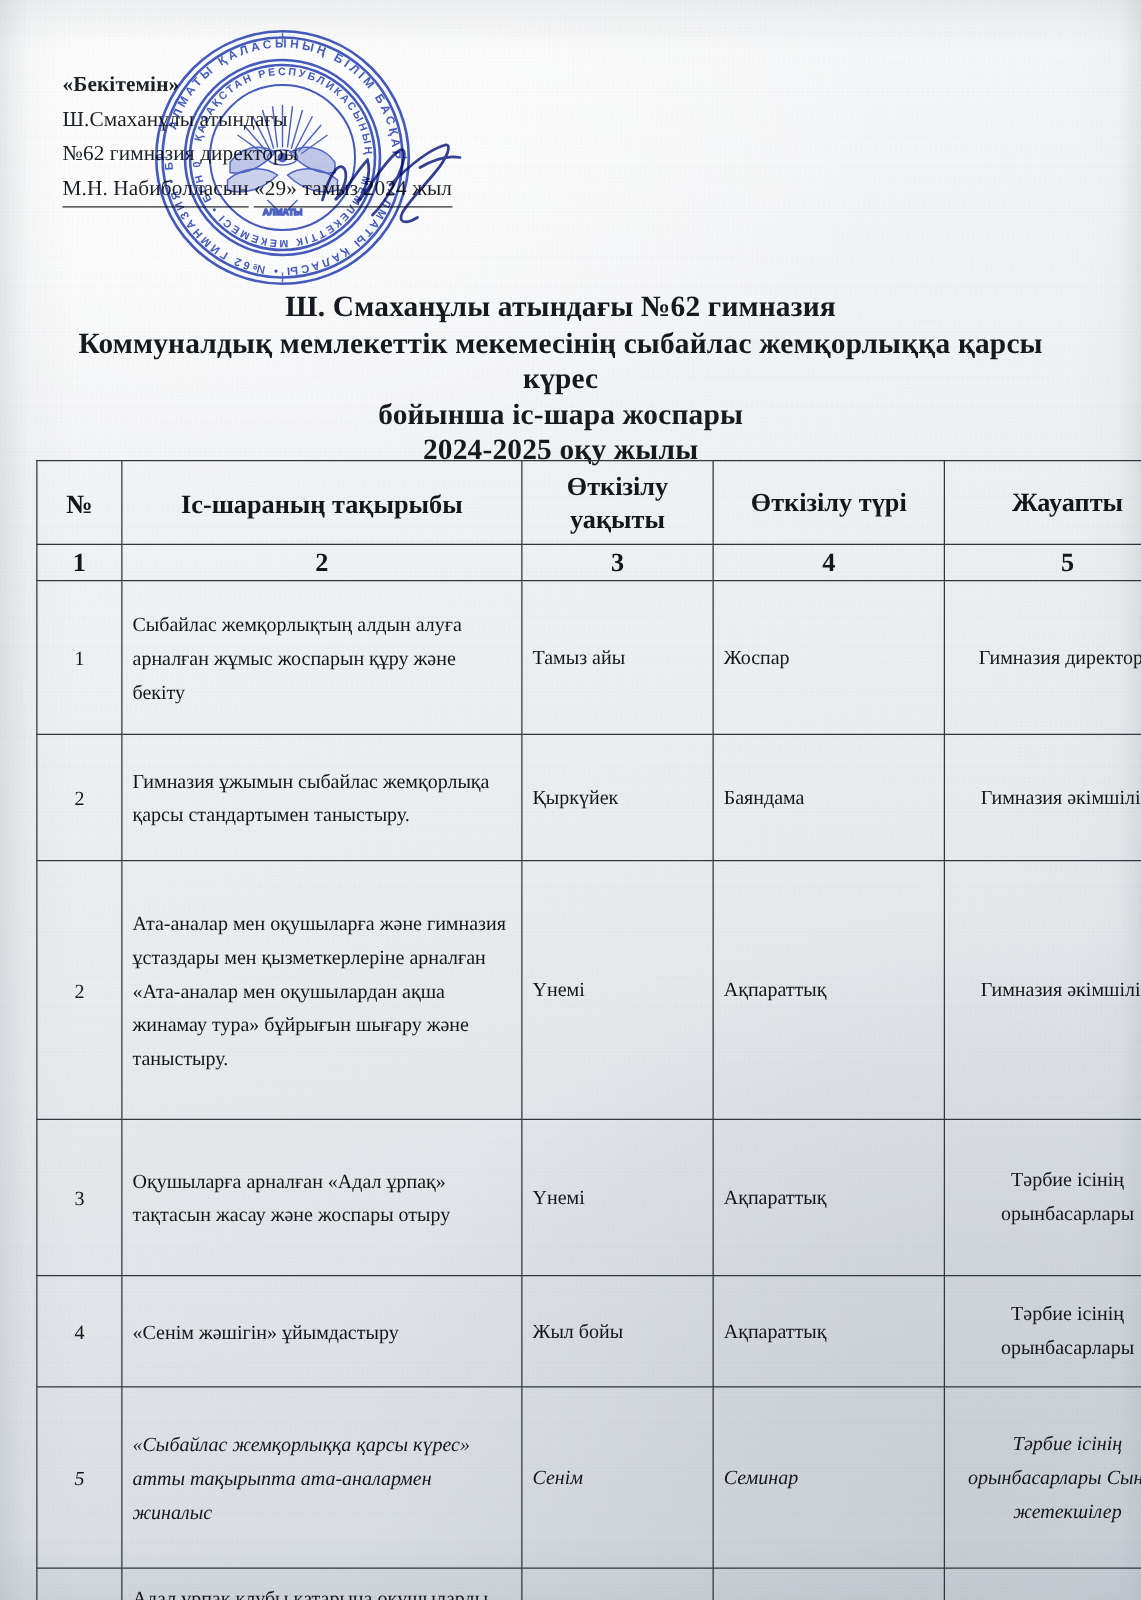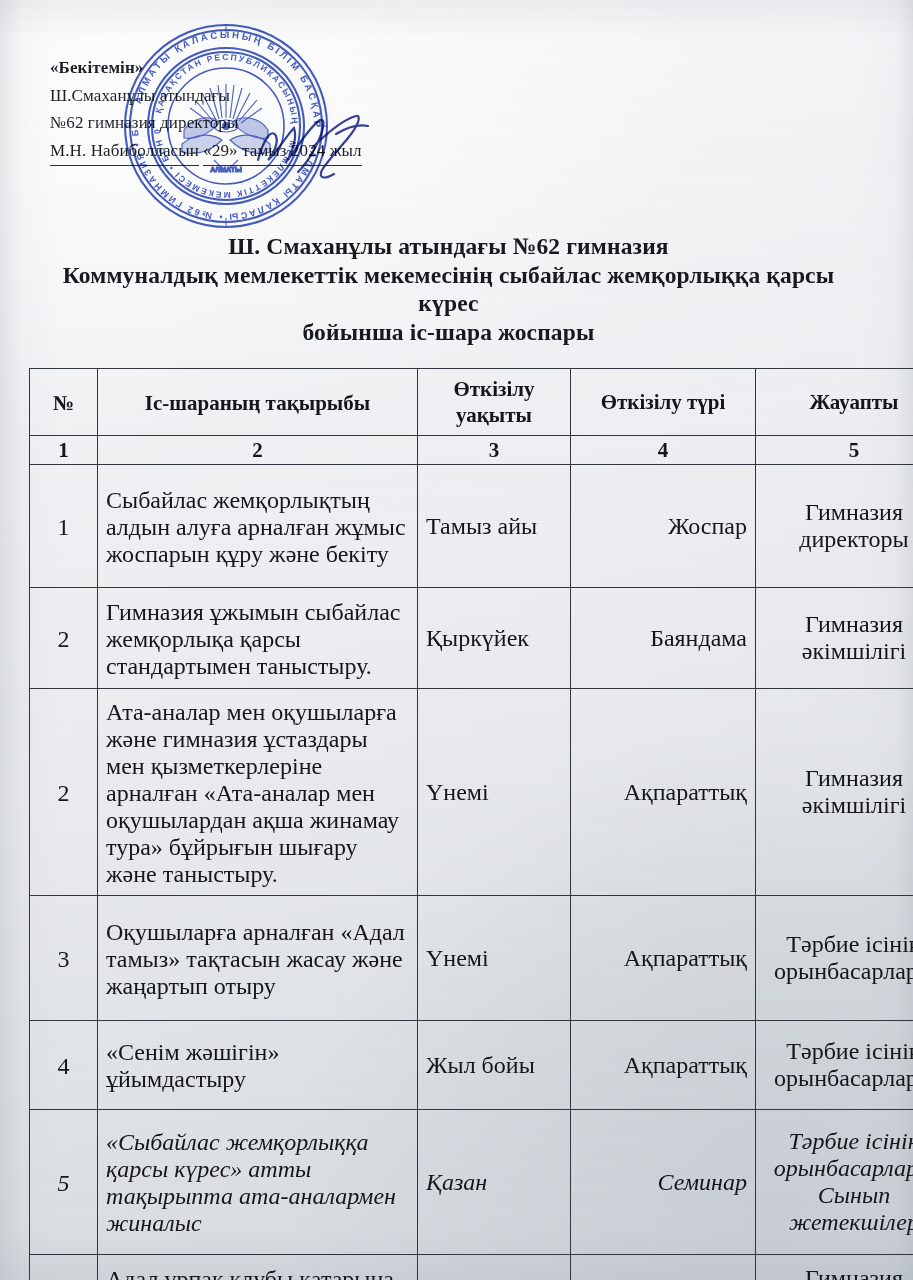--- a/index.html
+++ b/index.html
@@ -114,21 +114,21 @@
     top: 368px;
     width: 858px;
     border-collapse: collapse;
     table-layout: fixed;
     z-index: 3;
     color: #141619;
   }
   #plan-table td, #plan-table th {
     border: 1.5px solid #31363c;
     padding: 6px 8px;
-    font-size: 24px;
+    font-size: 16px;
     line-height: 27px;
     vertical-align: middle;
     font-weight: 400;
     background: transparent;
   }
   #plan-table thead th {
     font-weight: 700;
     text-align: center;
     font-size: 21px;
     line-height: 26px;
@@ -137,21 +137,21 @@
   #plan-table tr.numrow td {
     font-weight: 700;
     text-align: center;
     font-size: 21px;
     padding: 2px 6px;
     line-height: 24px;
   }
   .c-no    { width: 55px;  text-align: center; vertical-align: top; padding-top: 8px !important; }
   .c-topic { width: 307px; text-align: left; vertical-align: top; padding-top: 8px !important; }
   .c-time  { width: 140px; text-align: left; }
-  .c-type  { width: 172px; text-align: right; }
+  .c-type  { width: 172px; text-align: left; }
   .c-resp  { width: 184px; text-align: center; }
 
   
   .r1 td { height: 108px; }
   .r2 td { height: 86px; }
   .r3 td { height: 192px; }
   .r4 td { height: 110px; }
   .r5 td { height: 74px; }
   .r6 td { height: 130px; font-style: italic; }
   .r7 td { height: 60px; }
@@ -238,20 +238,21 @@
       <path d="M8,52 C14,30 22,20 26,28 C29,36 22,48 18,52 C26,46 36,28 44,20 C48,32 40,48 36,54 C46,42 58,20 70,12 C76,10 74,22 66,38 C60,50 52,60 48,64"></path>
       <path d="M62,40 C76,26 92,12 106,8 C112,7 108,18 98,30 C90,40 78,52 72,62 C68,70 74,72 84,66"></path>
       <path d="M86,26 C96,20 108,16 118,18"></path>
     </g>
   </svg>
 
   <div id="title-block">
     <span class="t-line">Ш. Смаханұлы атындағы №62 гимназия</span>
     <span class="t-line wide">Коммуналдық мемлекеттік мекемесінің сыбайлас жемқорлыққа қарсы күрес</span>
     <span class="t-line">бойынша іс-шара жоспары</span>
+    <span class="t-line">2024-2025 оқу жылы</span>
   </div>
 
   <table id="plan-table">
     <thead>
       <tr>
         <th class="c-no">№</th>
         <th class="c-topic">Іс-шараның тақырыбы</th>
         <th class="c-time">Өткізілу уақыты</th>
         <th class="c-type">Өткізілу түрі</th>
         <th class="c-resp">Жауапты</th>
@@ -285,38 +286,38 @@
       <tr class="r3">
         <td class="c-no">2</td>
         <td class="c-topic">Ата-аналар мен оқушыларға және гимназия ұстаздары мен қызметкерлеріне арналған «Ата-аналар мен оқушылардан ақша жинамау тура» бұйрығын шығару және таныстыру.</td>
         <td class="c-time">Үнемі</td>
         <td class="c-type">Ақпараттық</td>
         <td class="c-resp">Гимназия әкімшілігі</td>
       </tr>
 
       <tr class="r4">
         <td class="c-no">3</td>
-        <td class="c-topic">Оқушыларға арналған «Адал тамыз» тақтасын жасау және жаңартып отыру</td>
+        <td class="c-topic">Оқушыларға арналған «Адал ұрпақ» тақтасын жасау және жоспары отыру</td>
         <td class="c-time">Үнемі</td>
         <td class="c-type">Ақпараттық</td>
         <td class="c-resp">Тәрбие ісінің орынбасарлары</td>
       </tr>
 
       <tr class="r5">
         <td class="c-no">4</td>
         <td class="c-topic">«Сенім жәшігін» ұйымдастыру</td>
         <td class="c-time">Жыл бойы</td>
         <td class="c-type">Ақпараттық</td>
         <td class="c-resp">Тәрбие ісінің орынбасарлары</td>
       </tr>
 
       <tr class="r6">
         <td class="c-no">5</td>
         <td class="c-topic">«Сыбайлас жемқорлыққа қарсы күрес» атты тақырыпта ата-аналармен жиналыс</td>
-        <td class="c-time">Қазан</td>
+        <td class="c-time">Сенім</td>
         <td class="c-type">Семинар</td>
         <td class="c-resp">Тәрбие ісінің орынбасарлары Сынып жетекшілер</td>
       </tr>
 
       <tr class="r7">
         <td class="c-no">6</td>
         <td class="c-topic">Адал ұрпақ клубы қатарына оқушыларды қабылдау</td>
         <td class="c-time">Қазан</td>
         <td class="c-type">Жиын</td>
         <td class="c-resp">Гимназия әкімшілігі</td>

